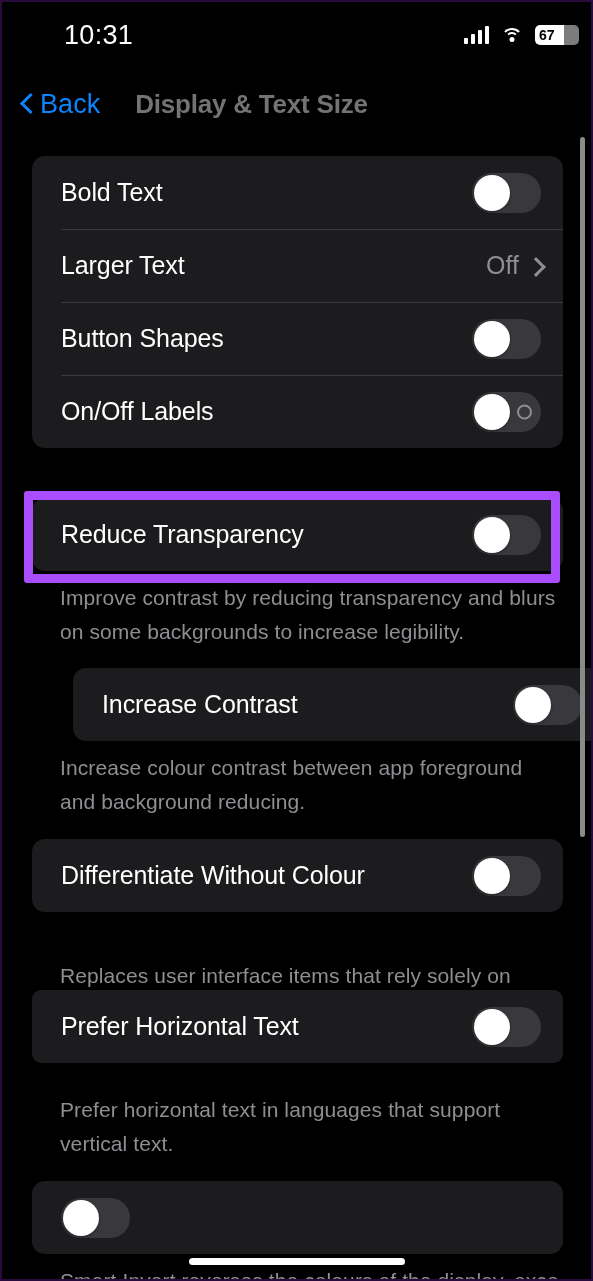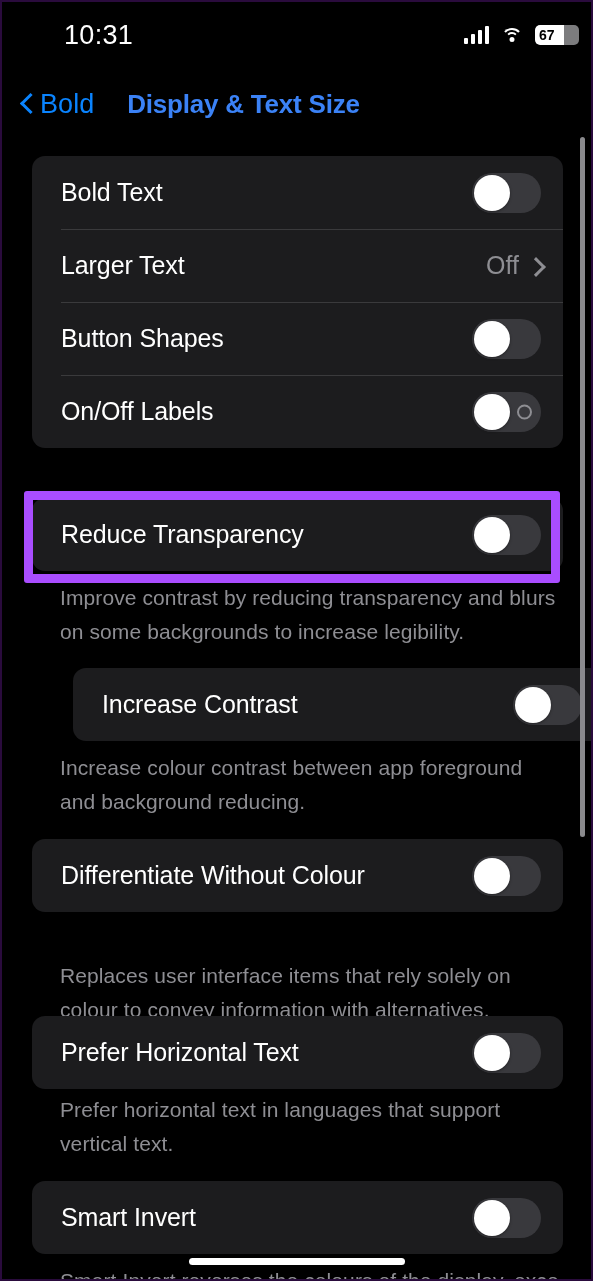--- a/index.html
+++ b/index.html
@@ -57,23 +57,23 @@
     display:flex; align-items:center; gap:5px; color:#0a84ff; cursor:pointer;
   }
   .chev-left { width:15px; height:25px; position:relative; }
   .chev-left::before {
     content:""; position:absolute; left:3px; top:4px;
     width:12px; height:12px; border-left:3.6px solid #0a84ff; border-bottom:3.6px solid #0a84ff;
     transform:rotate(45deg);
   }
   .back-label { font-size:27px; letter-spacing:0.1px; }
   .nav-title {
-    position:absolute; left:0; top:0; width:483px; height:56px;
+    position:absolute; left:8px; top:0; width:483px; height:56px;
     display:flex; align-items:center; justify-content:center;
-    color:#3b82f6; font-size:26px; font-weight:600; letter-spacing:-0.2px;
+    color:#737373; font-size:26px; font-weight:600; letter-spacing:-0.2px;
   }
 
   
   .content { position:absolute; left:0; top:130px; width:589px; bottom:0; }
 
   .card {
     position:absolute; left:30px; width:531px;
     background:#1c1c1e; border-radius:13px;
   }
   .row {
@@ -158,21 +158,21 @@
         </div>
         <div class="batt-tip"></div>
       </div>
     </div>
   </div>
 
   <div class="navbar">
     <div class="nav-title">Display &amp; Text Size</div>
     <div class="back">
       <span class="chev-left"></span>
-      <span class="back-label">Bold</span>
+      <span class="back-label">Back</span>
     </div>
   </div>
 
   <div class="content">
 
     <div class="card" style="top:366px;">
       <div class="row">
         <span class="row-label">Reduce Transparency</span>
         <span class="toggle">
             <span class="knob"></span>
@@ -223,33 +223,32 @@
     <div class="card" style="top:707px;">
       <div class="row">
         <span class="row-label">Differentiate Without Colour</span>
         <span class="toggle">
             <span class="knob"></span>
           </span>
       </div>
     </div>
     <div class="note" style="top:827px;">Replaces user interface items that rely solely on colour to convey information with alternatives.</div>
 
-    <div class="card" style="top:884px;">
+    <div class="card" style="top:858px;border-radius:9px;">
       <div class="row">
         <span class="row-label">Prefer Horizontal Text</span>
         <span class="toggle">
             <span class="knob"></span>
           </span>
       </div>
     </div>
     <div class="note" style="top:961px;">Prefer horizontal text in languages that support vertical text.</div>
 
     <div class="card" style="top:1049px;">
       <div class="row">
-        <span class="row-label">Smart Invert</span>
         <span class="toggle">
             <span class="knob"></span>
           </span>
       </div>
     </div>
     <div class="note" style="top:1132px; white-space:nowrap; overflow:hidden;">Smart Invert reverses the colours of the display, except</div>
 
   </div>
 
   <div class="scrollbar"></div>

